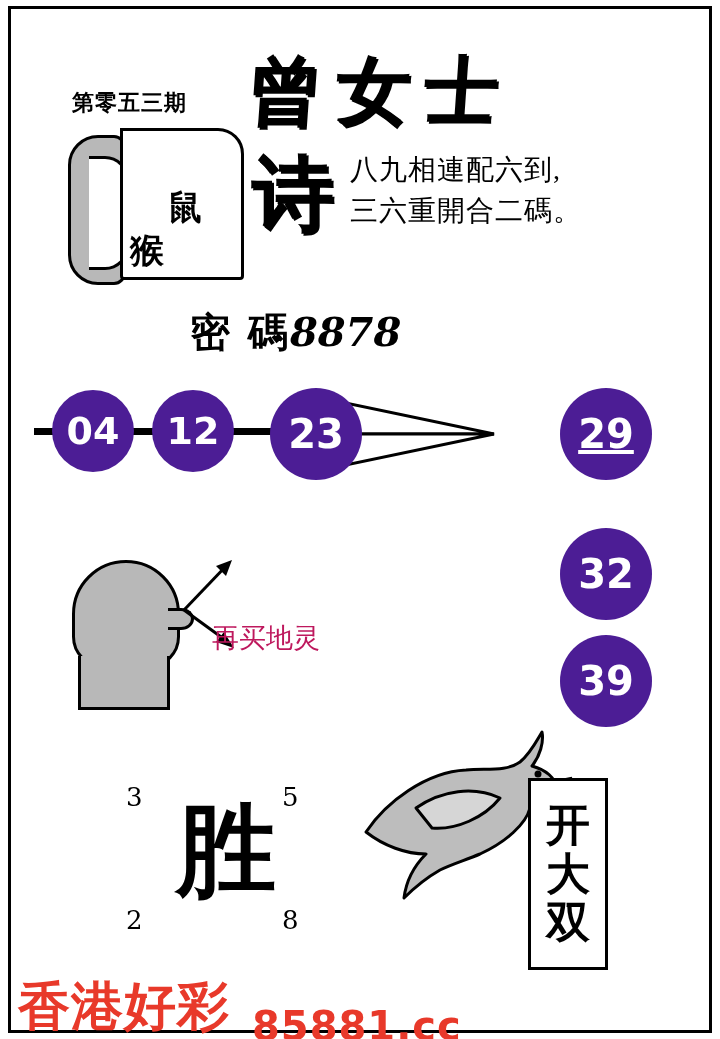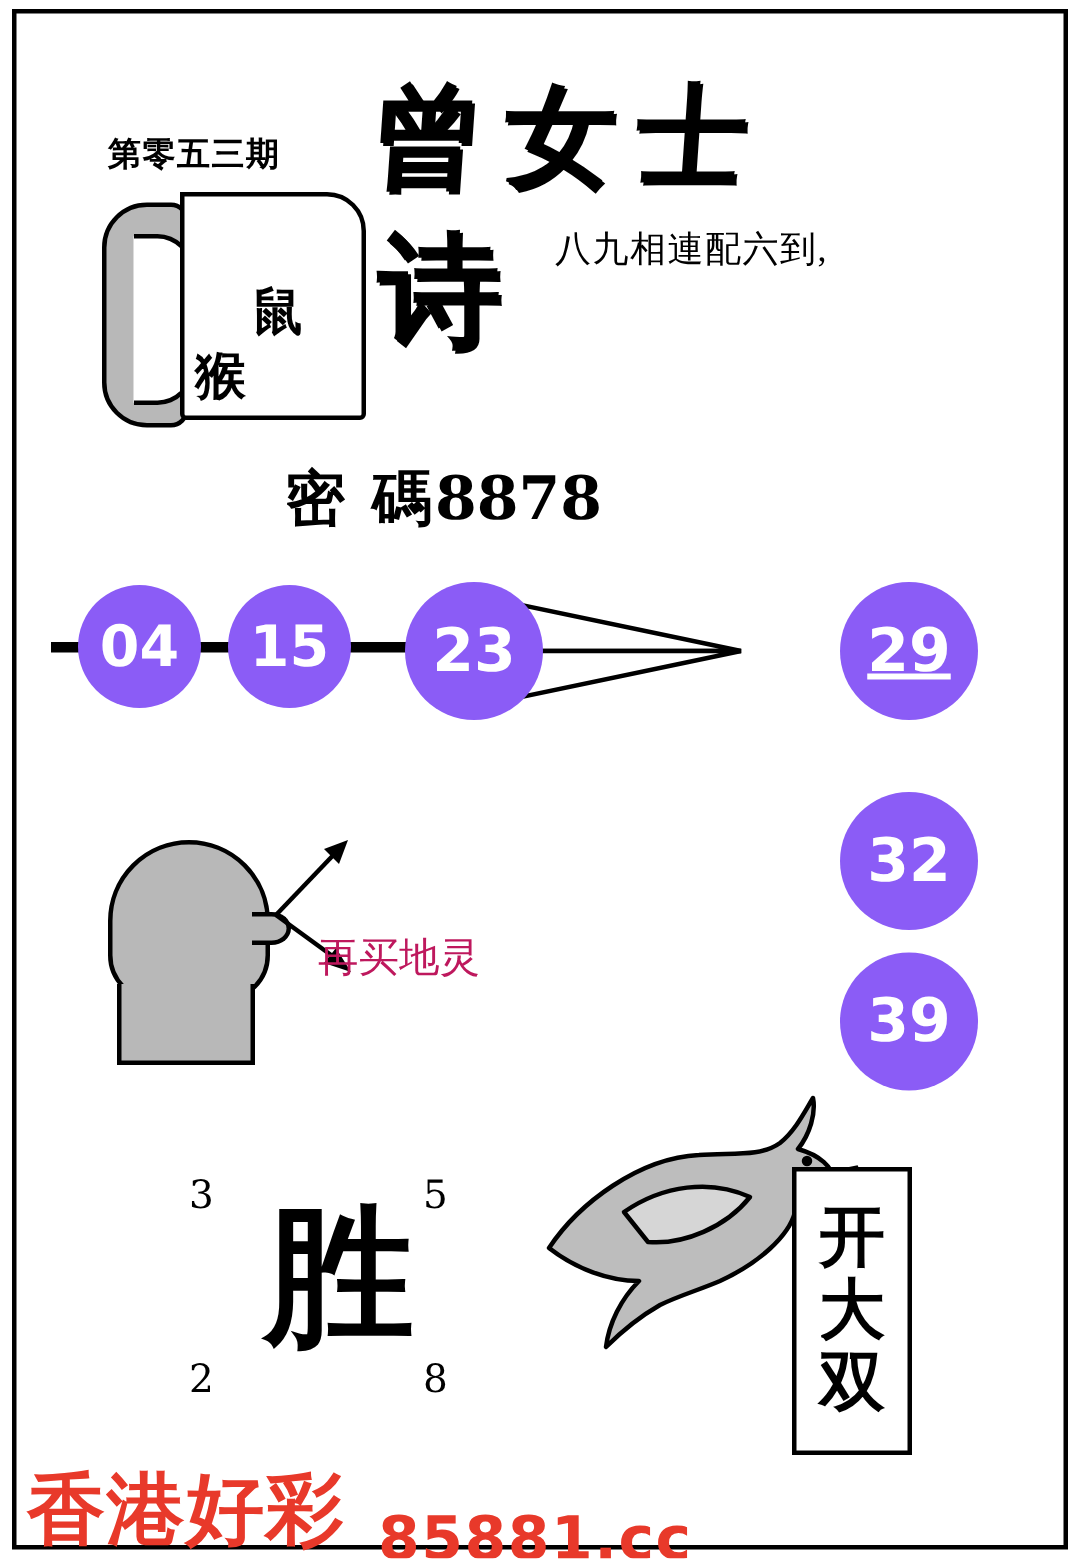--- a/index.html
+++ b/index.html
@@ -115,49 +115,50 @@
     left: 252px;
     top: 140px;
     font-family: "DejaVu Serif", serif;
     font-size: 82px;
     font-weight: bold;
     color: #000;
     text-shadow: 2px 2px 0 #000;
   }
   .verse {
     position: absolute;
-    left: 370px;
+    left: 350px;
     top: 150px;
     width: 340px;
     font-family: Liberation Serif, serif;
-    font-size: 24px;
+    font-size: 28px;
     line-height: 1.45;
     color: #000;
     letter-spacing: 1px;
   }
   .code-line {
     position: absolute;
     left: 190px;
     top: 305px;
     font-family: "DejaVu Serif", serif;
     font-size: 40px;
     font-weight: bold;
     color: #000;
     letter-spacing: 2px;
   }
   .code-line .digits {
     font-family: "DejaVu Serif", serif;
     letter-spacing: 0px;
+    font-style: italic;
   }
   .ball {
     position: absolute;
     width: 82px;
     height: 82px;
     border-radius: 50%;
-    background: #8b5cf6;
+    background: #4c1d95;
     color: #fff;
     font-family: "DejaVu Sans", sans-serif;
     font-size: 38px;
     font-weight: bold;
     display: flex;
     align-items: center;
     justify-content: center;
   }
   .ball-1 { left: 52px;  top: 390px; }
   .ball-2 { left: 152px; top: 390px; }
@@ -345,37 +346,38 @@
     <div class="handset"></div>
   </div>
 
   <div class="card-shape"></div>
   <div class="zodiac-a">鼠</div>
   <div class="zodiac-b">猴</div>
   <div class="poem-word">诗</div>
 
   <div class="verse">
     <div>八九相連配六到,</div>
+    <div>三六重開合二碼。</div>
   </div>
 
   <div class="code-line">
     <span>密 碼</span><span class="digits">8878</span>
   </div>
 
   <div class="arrow-line">
     <div class="bar"></div>
   </div>
   <svg class="arrow-head" viewBox="0 0 178 92">
     <polygon points="2,46 176,46 4,10" fill="#ffffff" stroke="#000" stroke-width="3"></polygon>
     <polygon points="2,46 176,46 4,82" fill="#ffffff" stroke="#000" stroke-width="3"></polygon>
     <line x1="4" y1="10" x2="4" y2="82" stroke="#000" stroke-width="3"></line>
   </svg>
 
   <div class="ball ball-1">04</div>
-  <div class="ball ball-2">15</div>
+  <div class="ball ball-2">12</div>
   <div class="ball ball-3">23</div>
   <div class="ball ball-4">29</div>
   <div class="ball ball-5">32</div>
   <div class="ball ball-6">39</div>
 
   <div class="head-icon">
     <div class="skull"></div>
     <div class="nose"></div>
     <div class="neck"></div>
   </div>

